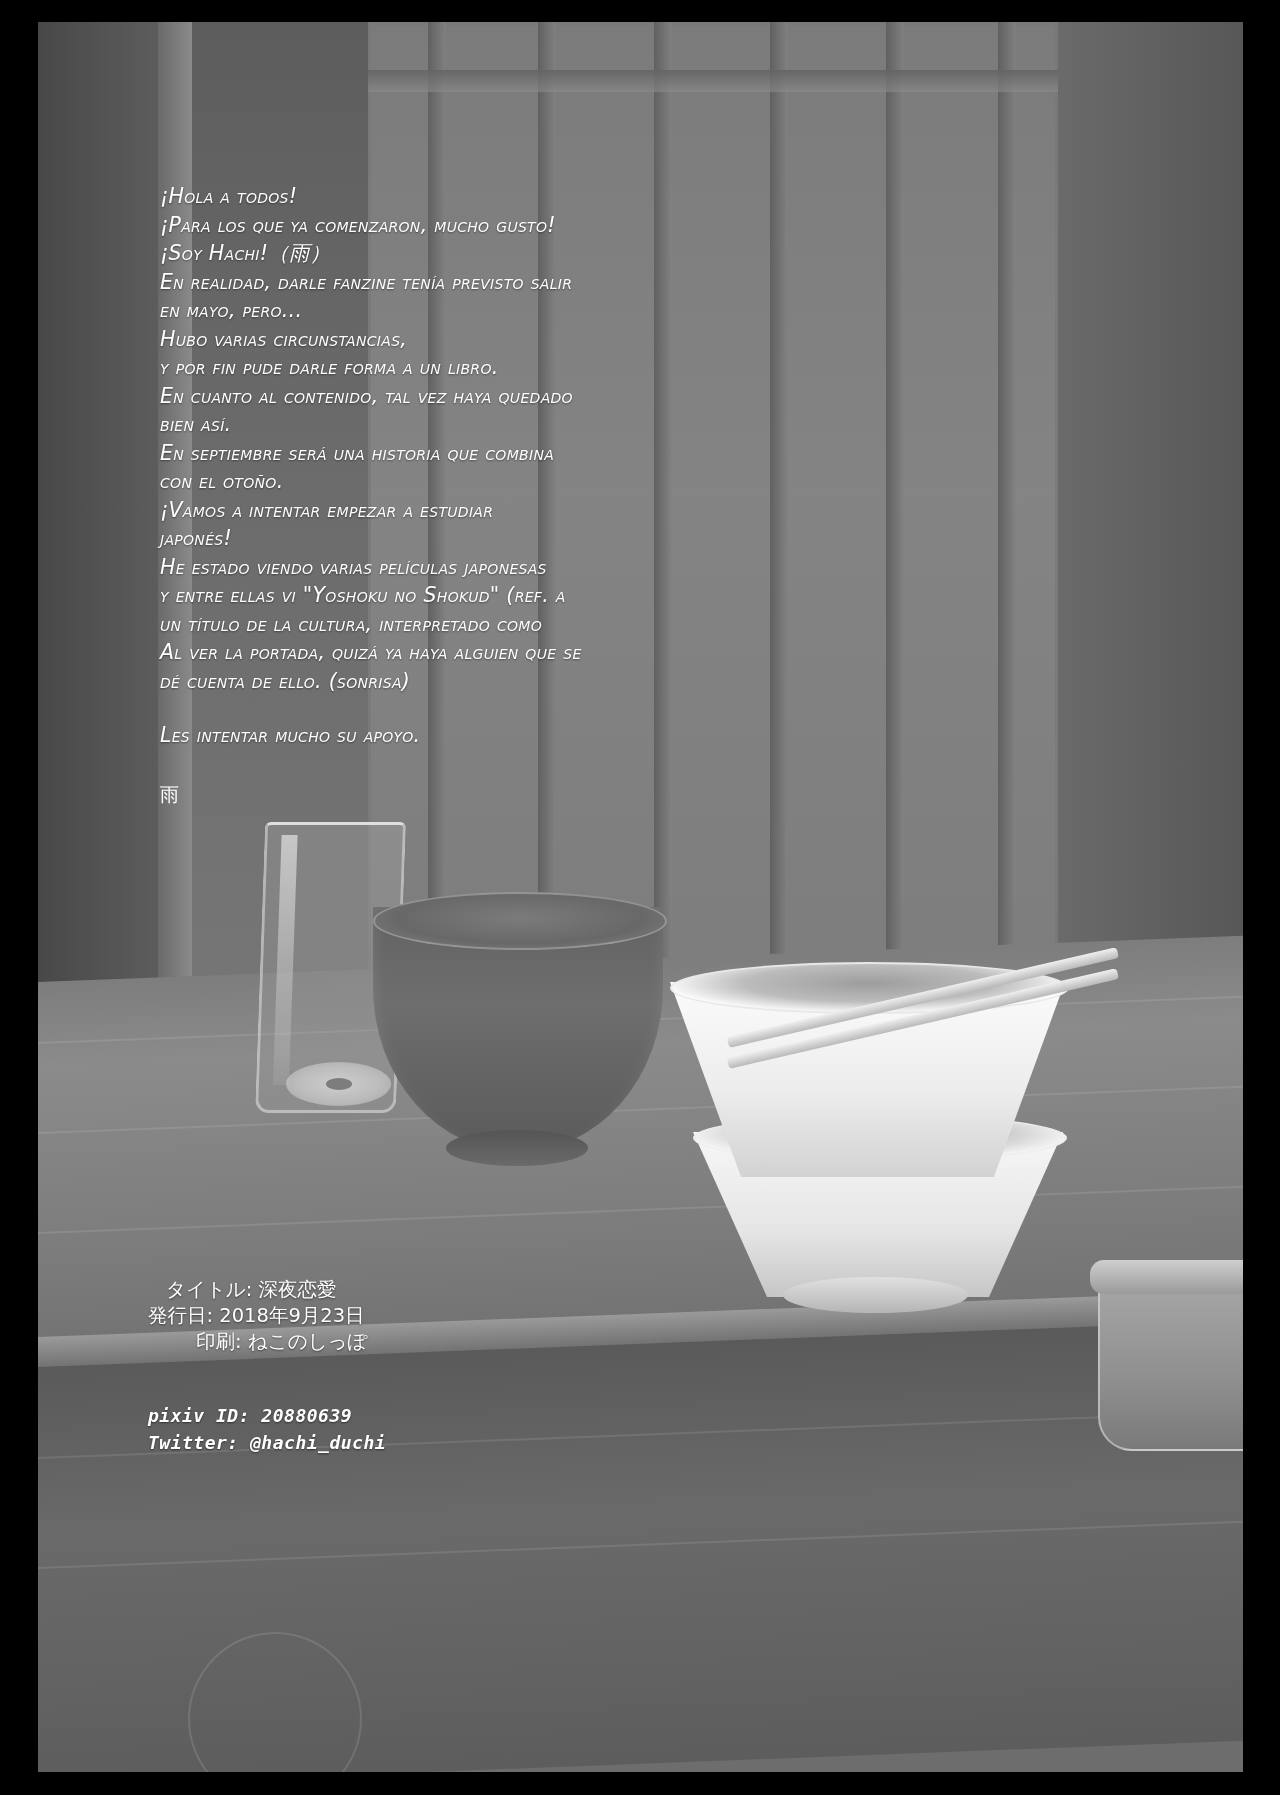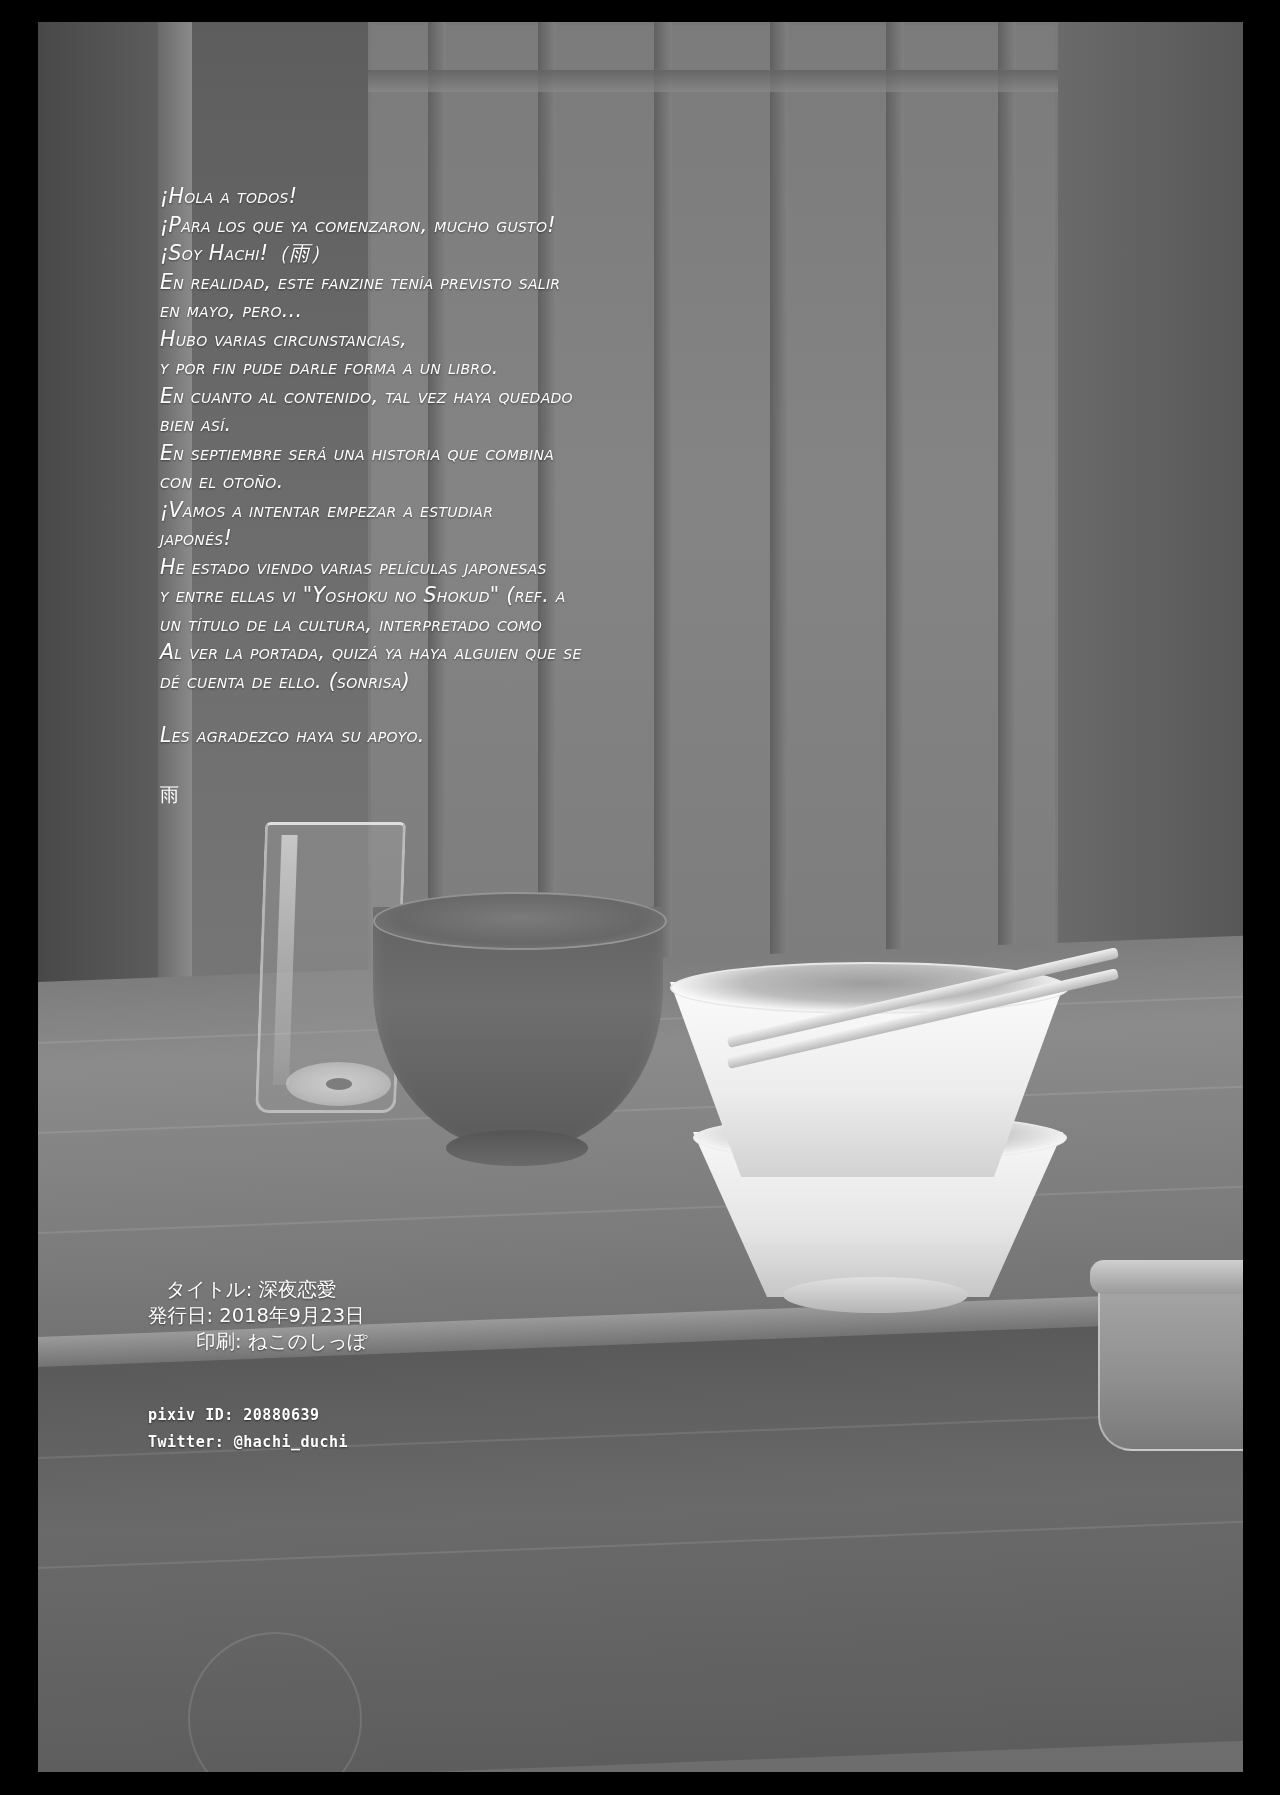--- a/index.html
+++ b/index.html
@@ -321,25 +321,26 @@
   .colophon div { white-space: nowrap; }
   .colophon .ind1 { padding-left: 18px; }
   .colophon .ind2 { padding-left: 36px; }
   .colophon .ind3 { padding-left: 48px; }
   .contacts {
     position: absolute;
     left: 110px;
     top: 1380px;
     color: #ffffff;
     font-family: "DejaVu Sans Mono", monospace;
-    font-size: 15px;
+    font-size: 18px;
     line-height: 27px;
     font-weight: bold;
     letter-spacing: 0.5px;
     text-shadow: 0 1px 2px rgba(0,0,0,0.5);
+    font-style: italic;
   }
 </style>
 </head>
 <body>
 
 <div class="page">
 
   <div class="art">
 
     <div class="wall"></div>
@@ -391,37 +392,37 @@
 
     <div class="jar"></div>
     <div class="jar-lid"></div>
 
     <div class="faint-ring"></div>
 
     <div class="afterword">
       <p>¡Hola a todos!</p>
       <p>¡Para los que ya comenzaron, mucho gusto!</p>
       <p>¡Soy Hachi!（雨）</p>
-      <p>En realidad, este fanzine tenía previsto salir</p>
+      <p>En realidad, darle fanzine tenía previsto salir</p>
       <p>en mayo, pero...</p>
       <p>Hubo varias circunstancias,</p>
       <p>y por fin pude darle forma a un libro.</p>
       <p>En cuanto al contenido, tal vez haya quedado</p>
       <p>bien así.</p>
       <p>En septiembre será una historia que combina</p>
       <p>con el otoño.</p>
       <p>¡Vamos a intentar empezar a estudiar</p>
       <p>japonés!</p>
       <p>He estado viendo varias películas japonesas</p>
       <p>y entre ellas vi "Yoshoku no Shokud" (ref. a</p>
       <p>un título de la cultura, interpretado como</p>
       <p>Al ver la portada, quizá ya haya alguien que se</p>
       <p>dé cuenta de ello. (sonrisa)</p>
       <div class="gap"></div>
-      <p>Les agradezco haya su apoyo.</p>
+      <p>Les intentar mucho su apoyo.</p>
     </div>
 
     <div class="sig">雨</div>
 
     <div class="colophon">
       <div class="ind1">タイトル: 深夜恋愛</div>
       <div>発行日: 2018年9月23日</div>
       <div class="ind3">印刷: ねこのしっぽ</div>
     </div>
 

